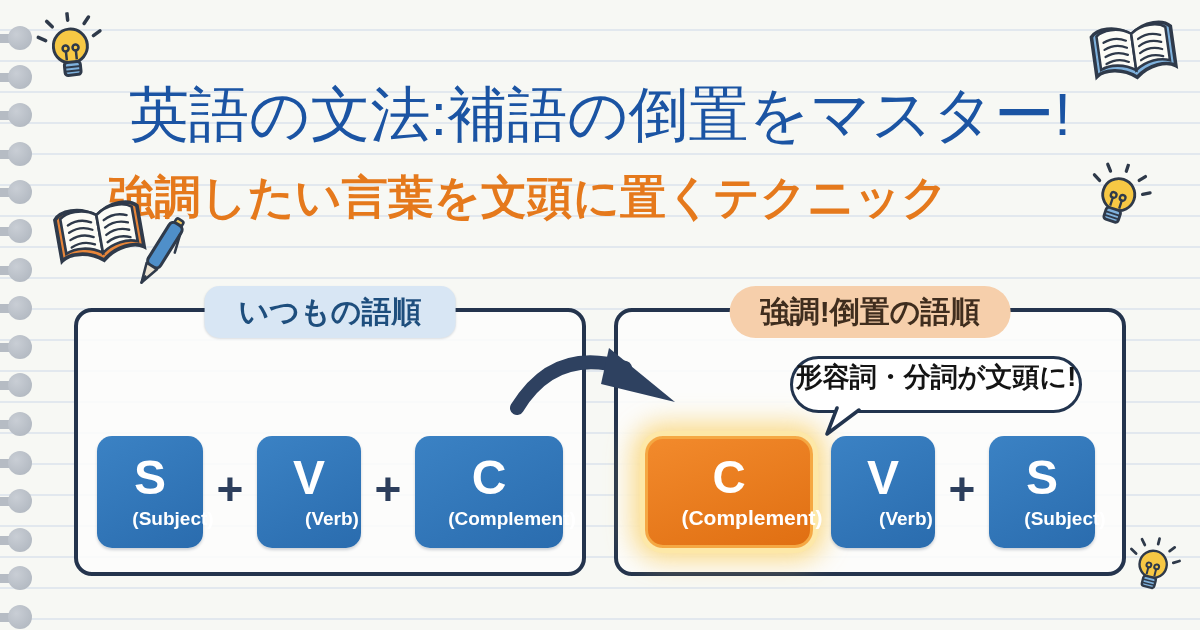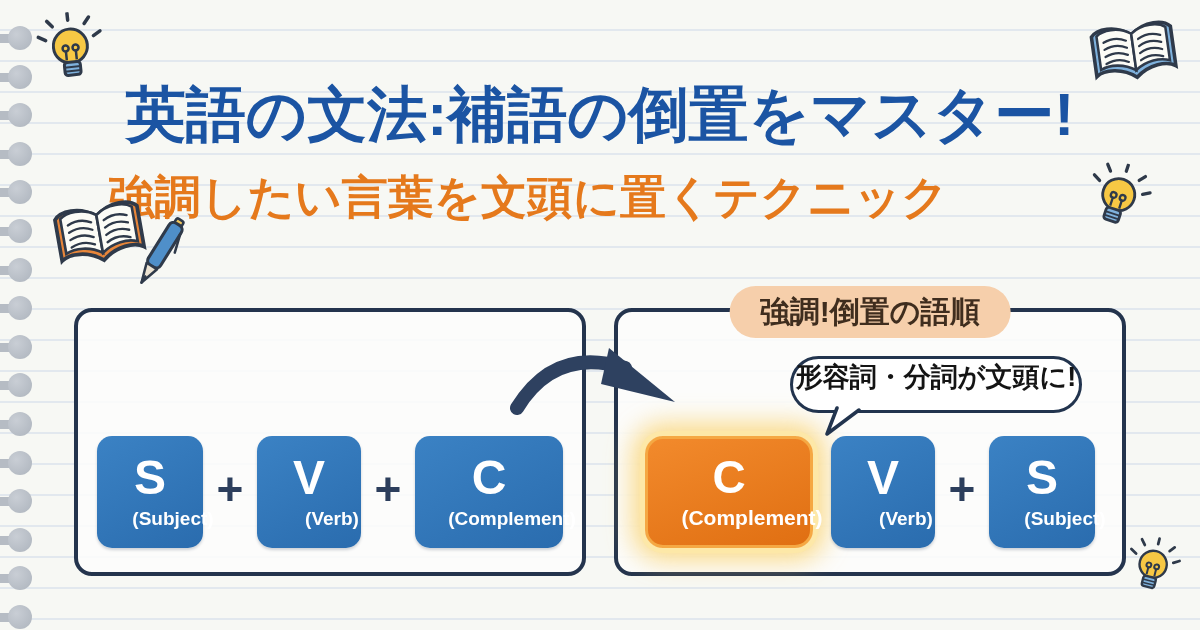--- a/index.html
+++ b/index.html
@@ -15,21 +15,21 @@
   
   .binding { position:absolute; left:0; top:0; width:40px; height:630px; z-index:5; }
   .ring { position:absolute; left:0; width:34px; height:24px; }
   .ring::before { content:""; position:absolute; left:0; top:8px; width:22px; height:9px;
     background:#b6bcc4; border-radius:0 4px 4px 0; }
   .ring::after { content:""; position:absolute; left:8px; top:0; width:24px; height:24px;
     border-radius:50%; background:radial-gradient(circle at 35% 35%, #c9ced5, #adb4bd); }
 
   
   .title { position:absolute; top:82px; left:0; width:1200px; text-align:center;
-    font-size:60px; font-weight:700; color:#1b54a3; letter-spacing:0px; line-height:1.1; }
+    font-size:60px; font-weight:400; color:#1b54a3; letter-spacing:0px; line-height:1.1; }
   .subtitle { position:absolute; top:172px; left:0; width:1057px; text-align:center;
     font-size:46px; font-weight:800; color:#e5791c; line-height:1.1; }
 
   
   .panel { position:absolute; top:308px; width:512px; height:268px;
     border:4px solid #24344d; border-radius:18px; background:rgba(253,253,251,0.85); }
   .panel.left { left:74px; }
   .panel.right { left:614px; }
 
   .pill { position:absolute; top:-26px; left:50%; transform:translateX(-50%);
@@ -151,20 +151,21 @@
   <circle cx="30" cy="36" r="3" fill="none" stroke="#2f3a4a" stroke-width="2.5"></circle>
   <circle cx="40" cy="36" r="3" fill="none" stroke="#2f3a4a" stroke-width="2.5"></circle>
   <rect x="27" y="50" width="16" height="13" rx="3" fill="#7fb2dd" stroke="#2f3a4a" stroke-width="3"></rect>
   <path d="M27 55 H43 M27 59 H43" stroke="#2f3a4a" stroke-width="2" fill="none"></path>
 </svg>
 
 <div class="title">英語の文法:補語の倒置をマスター!</div>
 <div class="subtitle">強調したい言葉を文頭に置くテクニック</div>
 
 <div class="panel left">
+  <div class="pill blue">いつもの語順</div>
   <div class="blocks-row">
     <div class="block w-s">
       <div class="block-letter">S</div>
       <div class="block-label">(Subject)</div>
     </div>
     <div class="plus">+</div>
     <div class="block w-v">
       <div class="block-letter">V</div>
       <div class="block-label">(Verb)</div>
     </div>

